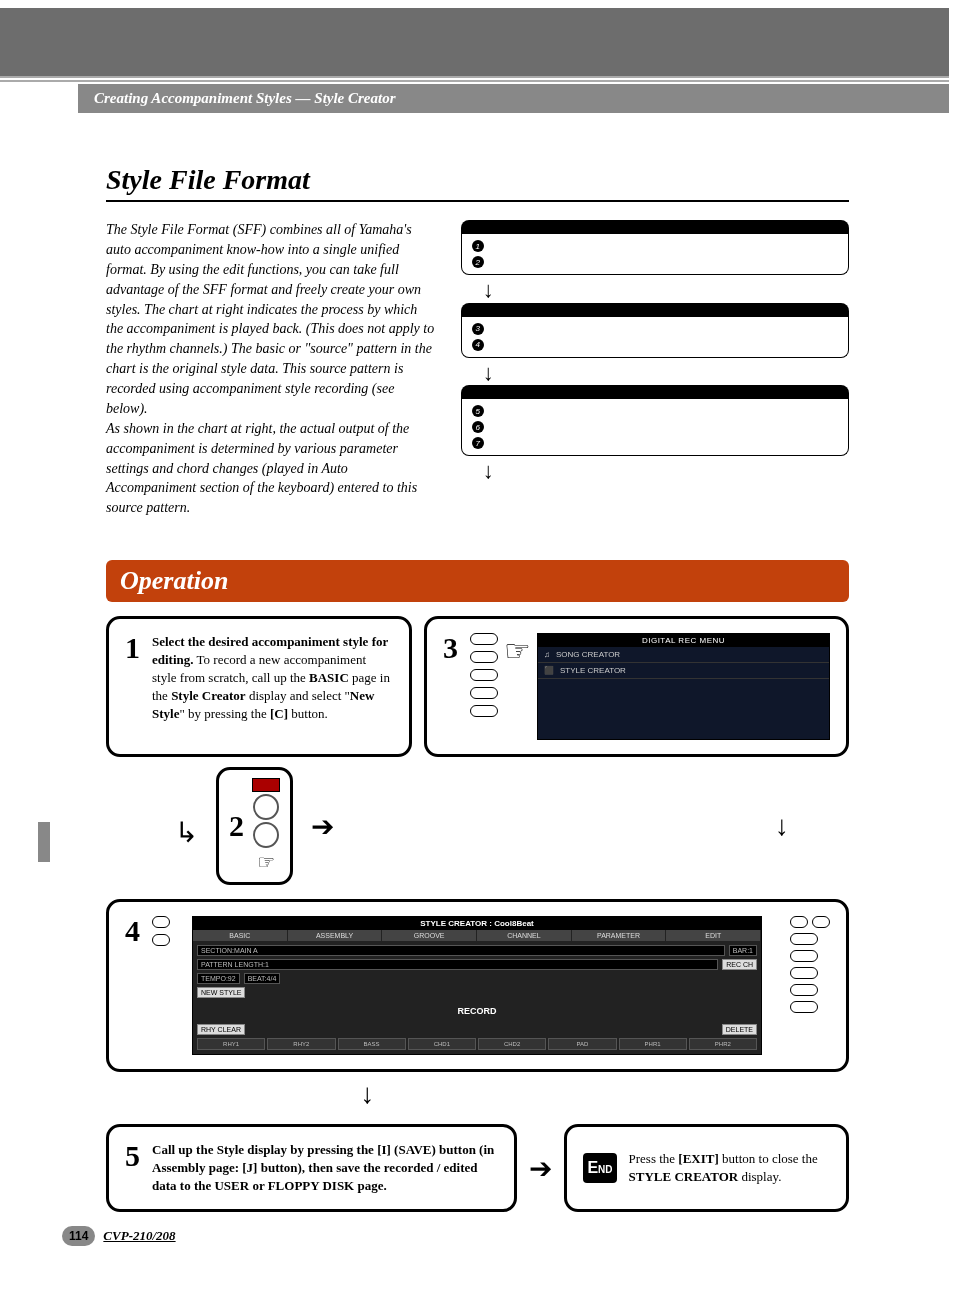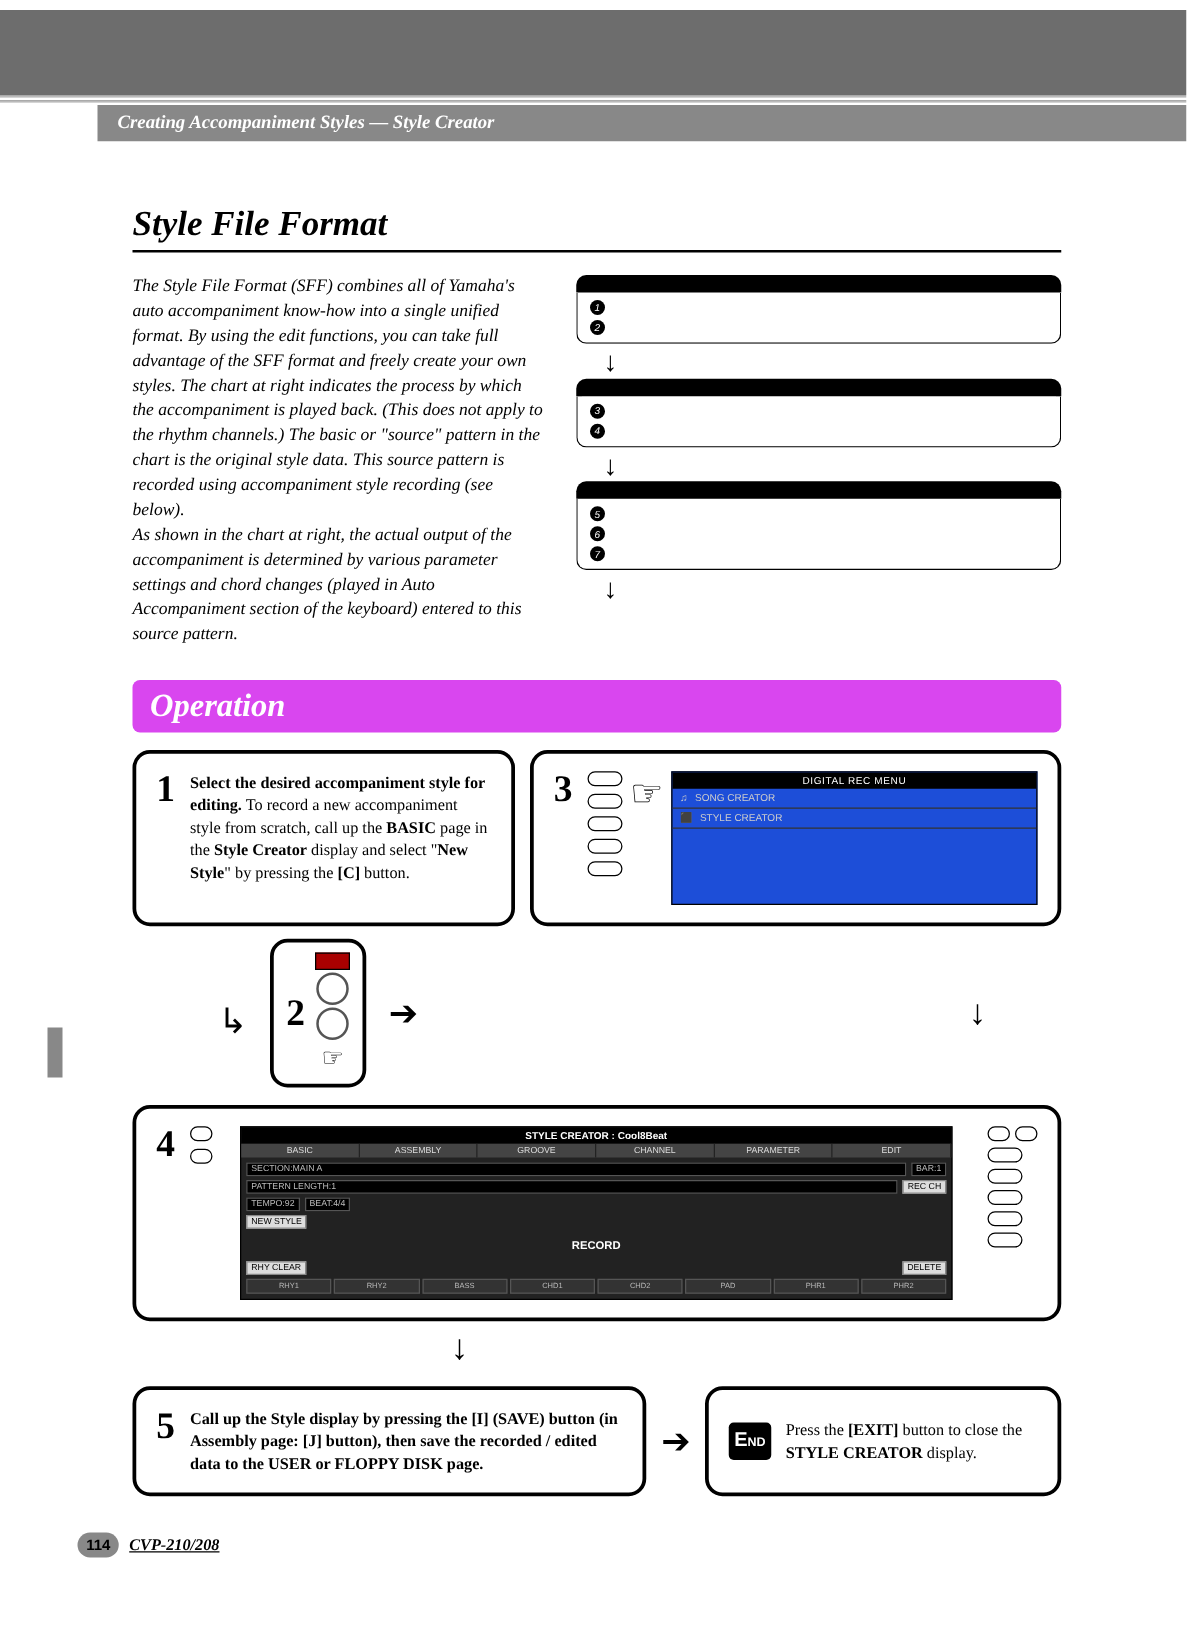--- a/index.html
+++ b/index.html
@@ -13,29 +13,29 @@
   .section-title { font-size:28px; font-weight:bold; font-style:italic; border-bottom:2px solid #000; padding-bottom:4px; margin-top:44px; margin-bottom:18px; }
   .two-col { display:flex; gap:24px;font-style:italic; }
   .body-text { font-size:14px; line-height:1.42; flex:1 1 46%; }
   .diagram { flex:1 1 54%; }
   .diag-box { position:relative; margin-bottom:8px; }
   .diag-header { background:#000; height:14px; border-radius:8px 8px 0 0; }
   .diag-body { border:1px solid #000; border-top:none; border-radius:0 0 8px 8px; padding:6px 10px; font-size:10px; display:flex; flex-direction:column; gap:4px; min-height:34px; }
   .diag-row { display:flex; align-items:center; gap:6px; }
   .circ { width:12px; height:12px; border-radius:50%; background:#000; color:#fff; font-size:8px; display:flex; align-items:center; justify-content:center; font-family:Arial,sans-serif; }
   .diag-arrow { text-align:left; padding-left:22px; font-size:22px; line-height:0.8; margin:-2px 0 4px 0; }
-  .operation-bar { background:#d946ef; color:#fff; font-style:italic; font-weight:bold; font-size:26px; padding:6px 14px; margin-top:26px; border-radius:6px; }
+  .operation-bar { background:#c2410c; color:#fff; font-style:italic; font-weight:bold; font-size:26px; padding:6px 14px; margin-top:42px; border-radius:6px; }
   .op-row { display:flex; gap:12px; margin-top:14px; align-items:stretch; }
   .op-box { border:3px solid #000; border-radius:14px; padding:14px 16px; position:relative; }
   .op-box.flex { display:flex; gap:12px; }
   .step-num { font-size:30px; font-weight:bold; font-family:Georgia,serif; line-height:1; }
   .step-text { font-size:13px; line-height:1.38; }
   .step-text strong { font-weight:bold; }
   .mini-arrow { font-size:28px; text-align:center; }
-  .screen { background:#1d4ed8; color:#ccc; font-family:Arial,sans-serif; font-size:8px; border:1px solid #000; }
+  .screen { background:#0f172a; color:#ccc; font-family:Arial,sans-serif; font-size:8px; border:1px solid #000; }
   .screen-title { background:#000; color:#fff; text-align:center; font-size:8px; padding:2px 0; letter-spacing:0.5px; }
   .screen-row { display:flex; align-items:center; gap:6px; padding:3px 6px; border-bottom:1px solid #333; }
   .btn-stack { display:flex; flex-direction:column; gap:6px; }
   .hw-btn { width:28px; height:12px; border:1px solid #000; border-radius:6px; background:#fff; }
   .hand { font-size:30px; }
   .style-creator-screen { background:#222; border:1px solid #000; color:#bbb; font-family:Arial,sans-serif; font-size:8px; }
   .sc-title { text-align:center; background:#000; color:#fff; font-size:8px; padding:2px; font-weight:bold; }
   .sc-tabs { display:flex; background:#444; }
   .sc-tab { flex:1; text-align:center; font-size:7px; padding:2px 1px; border-right:1px solid #222; color:#ddd; }
   .sc-body { padding:4px; }

